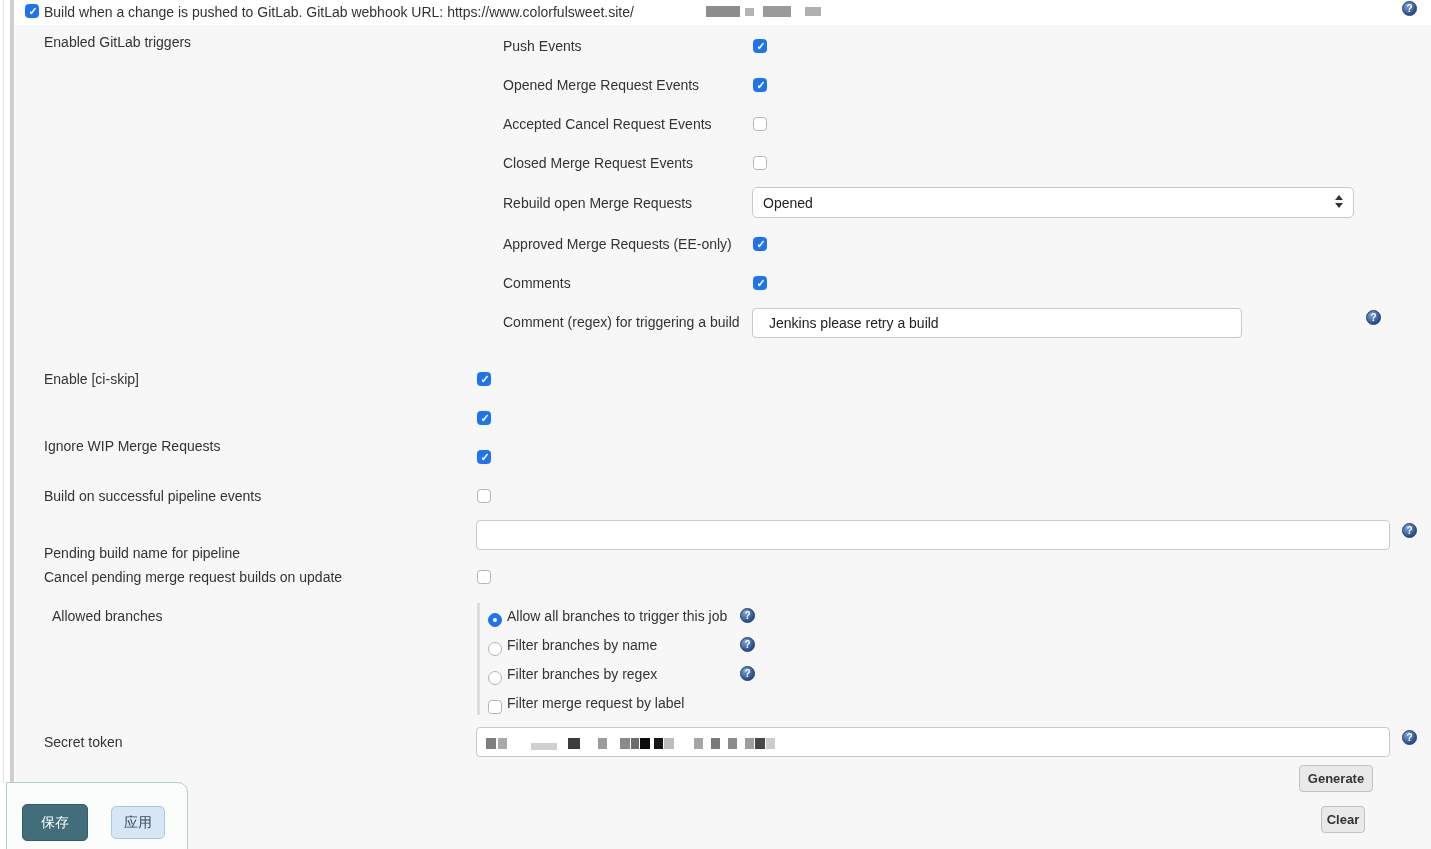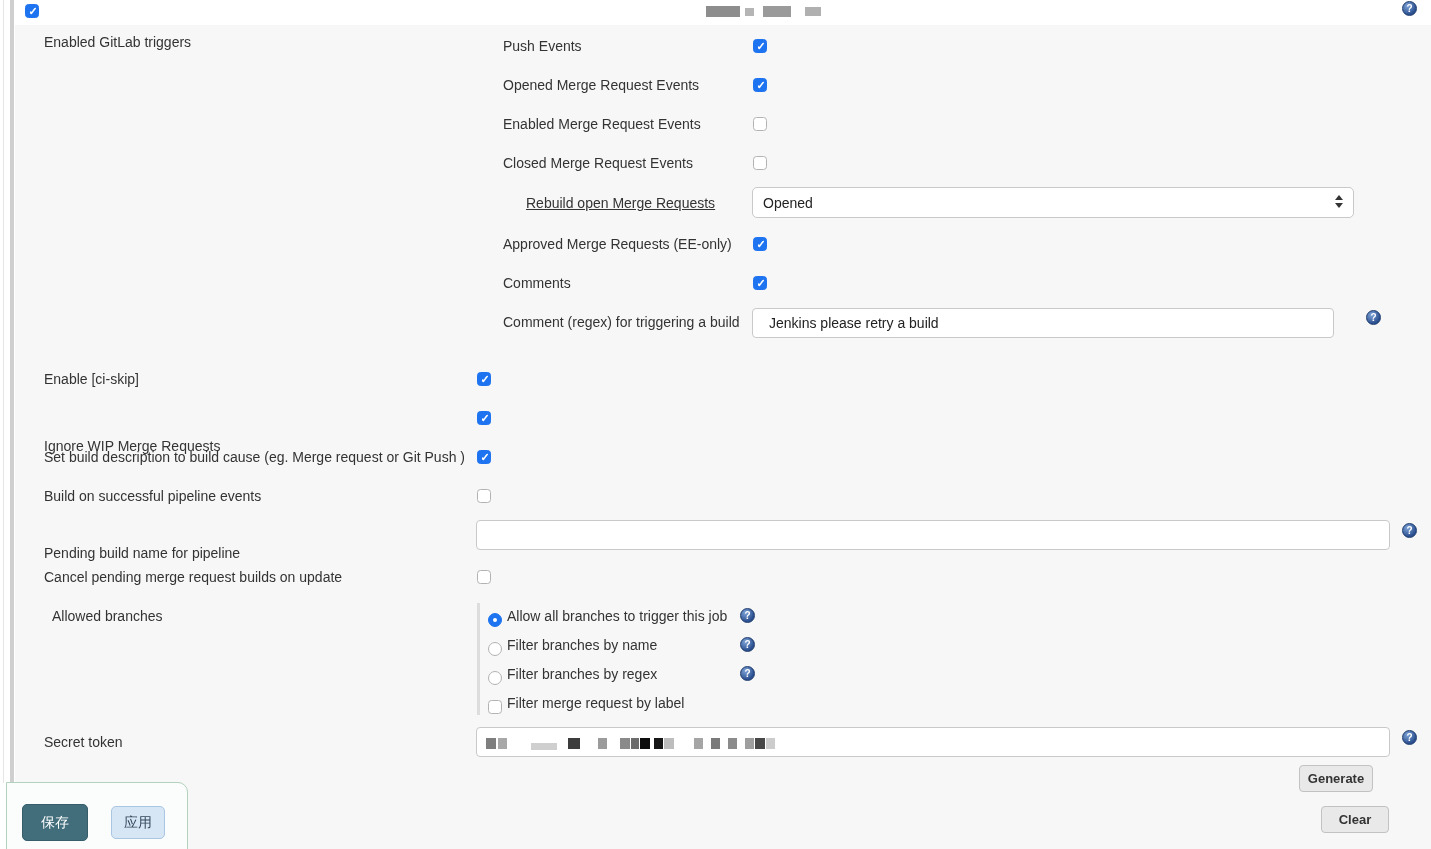--- a/index.html
+++ b/index.html
@@ -68,68 +68,68 @@
 </style>
 </head>
 <body>
 
 <div id="app">
   <div class="abs section-bg"></div>
   <div class="abs vline-faint"></div>
   <div class="abs vline"></div>
 
   <span class="cb checked" style="left:25px; top:4px;"></span>
+  <span class="lbl" style="left:44px; top:4px;">Build when a change is pushed to GitLab. GitLab webhook URL: https://www.colorfulsweet.site/</span>
   <span class="redact" style="left:706px; top:6px;">
     <i style="width:34px;background:#8d8d8d;margin-right:5px;"></i>
     <i style="width:9px;background:#b5b5b5;margin-right:9px;height:8px;"></i>
     <i style="width:28px;background:#9a9a9a;margin-right:14px;"></i>
     <i style="width:16px;background:#b0b0b0;height:9px;"></i>
   </span>
   <span class="help" style="left:1402px; top:1px;">?</span>
 
   <span class="lbl" style="left:44px; top:34px;">Enabled GitLab triggers</span>
 
   <span class="lbl" style="left:503px; top:38px;">Push Events</span>
   <span class="cb checked" style="left:753px; top:39px;"></span>
 
   <span class="lbl" style="left:503px; top:77px;">Opened Merge Request Events</span>
   <span class="cb checked" style="left:753px; top:78px;"></span>
 
-  <span class="lbl" style="left:503px; top:116px;">Enabled Merge Request Events</span>
+  <span class="lbl" style="left:503px; top:116px;">Accepted Cancel Request Events</span>
   <span class="cb" style="left:753px; top:117px;"></span>
 
   <span class="lbl" style="left:503px; top:155px;">Closed Merge Request Events</span>
   <span class="cb" style="left:753px; top:156px;"></span>
 
-  <span class="lbl" style="left:526px; top:195px;text-decoration:underline;">Rebuild open Merge Requests</span>
+  <span class="lbl" style="left:503px; top:195px;">Rebuild open Merge Requests</span>
   <div class="sel" style="left:752px; top:187px; width:602px;">
     <span>Opened</span>
     <span class="spin">
         <i class="up"></i>
         <i class="dn"></i>
       </span>
   </div>
 
   <span class="lbl" style="left:503px; top:236px;">Approved Merge Requests (EE-only)</span>
   <span class="cb checked" style="left:753px; top:237px;"></span>
 
   <span class="lbl" style="left:503px; top:275px;">Comments</span>
   <span class="cb checked" style="left:753px; top:276px;"></span>
 
   <span class="lbl" style="left:503px; top:314px;">Comment (regex) for triggering a build</span>
-  <input class="tin" style="left: 752px; top: 308px; width: 582px; padding-left: 16px;" value="Jenkins please retry a build">
+  <input class="tin" style="left: 752px; top: 308px; width: 490px; padding-left: 16px;" value="Jenkins please retry a build">
   <span class="help" style="left:1366px; top:310px;">?</span>
 
   <span class="lbl" style="left:44px; top:371px;">Enable [ci-skip]</span>
   <span class="cb checked" style="left:477px; top:372px;"></span>
 
   <span class="lbl" style="left:44px; top:410px;margin-top:28px;">Ignore WIP Merge Requests</span>
   <span class="cb checked" style="left:477px; top:411px;"></span>
 
-  <span class="lbl" style="left:44px; top:449px;">Set build description to build cause (eg. Merge request or Git Push )</span>
   <span class="cb checked" style="left:477px; top:450px;"></span>
 
   <span class="lbl" style="left:44px; top:488px;">Build on successful pipeline events</span>
   <span class="cb" style="left:477px; top:489px;"></span>
 
   <span class="lbl" style="left:44px; top:517px;margin-top:28px;">Pending build name for pipeline</span>
   <input class="tin" style="left: 476px; top: 520px; width: 914px;" value="">
   <span class="help" style="left:1402px; top:523px;">?</span>
 
   <span class="lbl" style="left:44px; top:569px;">Cancel pending merge request builds on update</span>
@@ -170,19 +170,19 @@
       <i style="width:9px;background:#7a7a7a;margin-right:8px;"></i>
       <i style="width:9px;background:#8b8b8b;margin-right:8px;"></i>
       <i style="width:9px;background:#9e9e9e;margin-right:1px;"></i>
       <i style="width:10px;background:#474747;margin-right:1px;"></i>
       <i style="width:9px;background:#cccccc;"></i>
     </span>
   </div>
   <span class="help" style="left:1402px; top:730px;">?</span>
 
   <button class="gbtn" style="left:1299px; top:765px; width:74px; height:27px;">Generate</button>
-  <button class="gbtn" style="left:1321px; top:806px; width:68px; height:27px;">Clear</button>
+  <button class="gbtn" style="left:1321px; top:806px; width:44px; height:27px;">Clear</button>
 
   <div class="save-panel">
     <button class="btn-save">保存</button>
     <button class="btn-apply">应用</button>
   </div>
 </div>
 
 </body></html>

